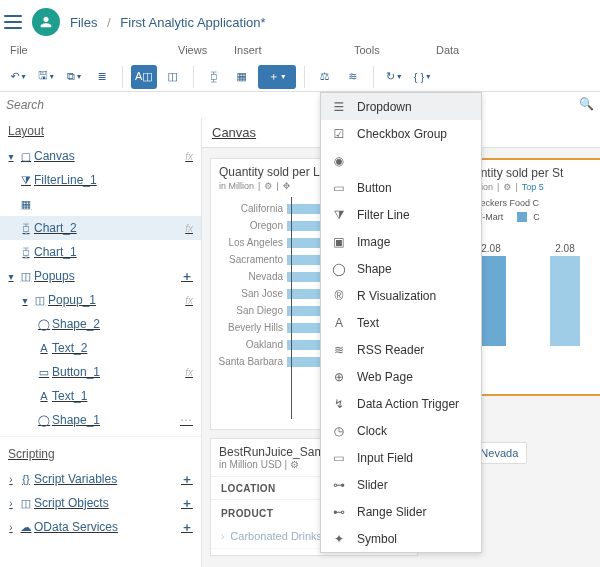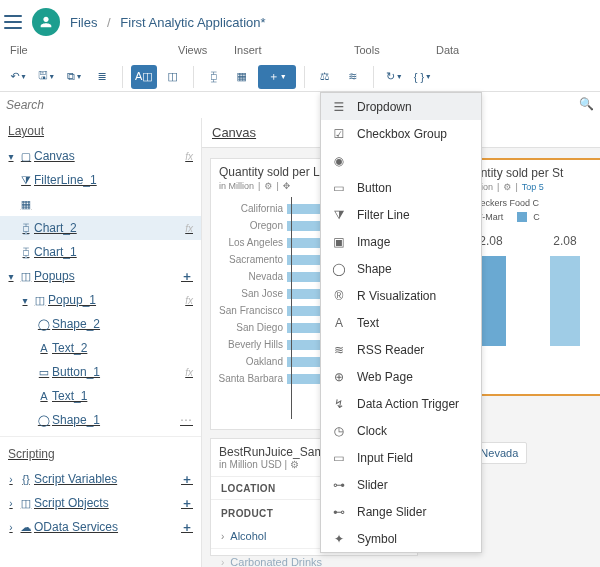--- a/index.html
+++ b/index.html
@@ -68,21 +68,21 @@
 .bar-row .bval { font-size: 9px; color: #777; padding-left: 3px; }
 .bar-axis { position: absolute; left: 80px; top: 38px; bottom: 10px; width: 1px; background: #555; }
 
 .legend { display: flex; gap: 6px; padding: 0 8px 4px; font-size: 9px; color: #555; white-space: nowrap; overflow: hidden; }
 .legend .sw { width: 10px; height: 10px; display: inline-block; }
 .sw.c1 { background: #6aa9d2; }
 .sw.c2 { background: #9fcce6; }
 
 .cols { display: flex; gap: 8px; padding: 4px 8px 0; height: 120px; align-items: flex-end; }
 .col { flex: 1; display: flex; flex-direction: column; align-items: center; }
-.col .val { font-size: 12px; color: #555; margin-bottom: 8px; }
+.col .val { font-size: 10px; color: #555; margin-bottom: 2px; }
 .col .barv { width: 30px; background: #6aa9d2; }
 .col .barv.c2 { background: #9fcce6; }
 
 
 .datasrc { position: absolute; left: 8px; top: 320px; width: 208px; height: 118px; background: #fff; border: 1px solid #e0e0e0; }
 .ds-title { font-size: 12px; padding: 6px 8px 0; color: #444; white-space: nowrap; overflow: hidden; }
 .ds-sub   { font-size: 10px; color: #888; padding: 0 8px 6px; }
 .ds-tab   { height: 24px; display: flex; align-items: center; font-size: 10px; font-weight: bold; color: #555; padding: 0 10px; border-top: 1px solid #eee; border-bottom: 1px solid #eee; letter-spacing: .4px; }
 .ds-sec   { font-size: 10px; font-weight: bold; color: #555; padding: 8px 10px 4px; letter-spacing: .4px; }
 .ds-row   { height: 26px; display: flex; align-items: center; justify-content: space-between; padding: 0 10px; font-size: 11px; color: #346187; border-bottom: 1px solid #f0f0f0; }
@@ -286,25 +286,20 @@
             <span class="blabel">Nevada</span>
             <span class="bbar" style="width:68px"></span>
             <span class="bval"></span>
           </div>
           <div class="bar-row">
             <span class="blabel">San Jose</span>
             <span class="bbar" style="width:58px"></span>
             <span class="bval"></span>
           </div>
           <div class="bar-row">
-            <span class="blabel">San Francisco</span>
-            <span class="bbar" style="width:52px"></span>
-            <span class="bval"></span>
-          </div>
-          <div class="bar-row">
             <span class="blabel">San Diego</span>
             <span class="bbar" style="width:48px"></span>
             <span class="bval">10.</span>
           </div>
           <div class="bar-row">
             <span class="blabel">Beverly Hills</span>
             <span class="bbar" style="width:42px"></span>
             <span class="bval">10.</span>
           </div>
           <div class="bar-row">
@@ -354,24 +349,20 @@
     <div style="position:absolute;left:222px;top:60px;font-size:10px;color:#777">.48</div>
 
     <div class="datasrc">
       <div class="ds-title">BestRunJuice_Samp</div>
       <div class="ds-sub">
         <span>in Million USD</span>
         <span> | ⚙</span>
       </div>
       <div class="ds-tab">LOCATION</div>
       <div class="ds-sec">PRODUCT</div>
-      <div class="ds-row">
-        <span><span class="chv">›</span><span>Alcohol</span></span>
-        <span class="rv">25.39</span>
-      </div>
       <div class="ds-row" style="opacity:.5">
         <span><span class="chv">›</span><span>Carbonated Drinks</span></span>
       </div>
     </div>
 
     <div class="chip">
       <span class="chv">›</span>
       <span>Nevada</span>
     </div>
   </div>

